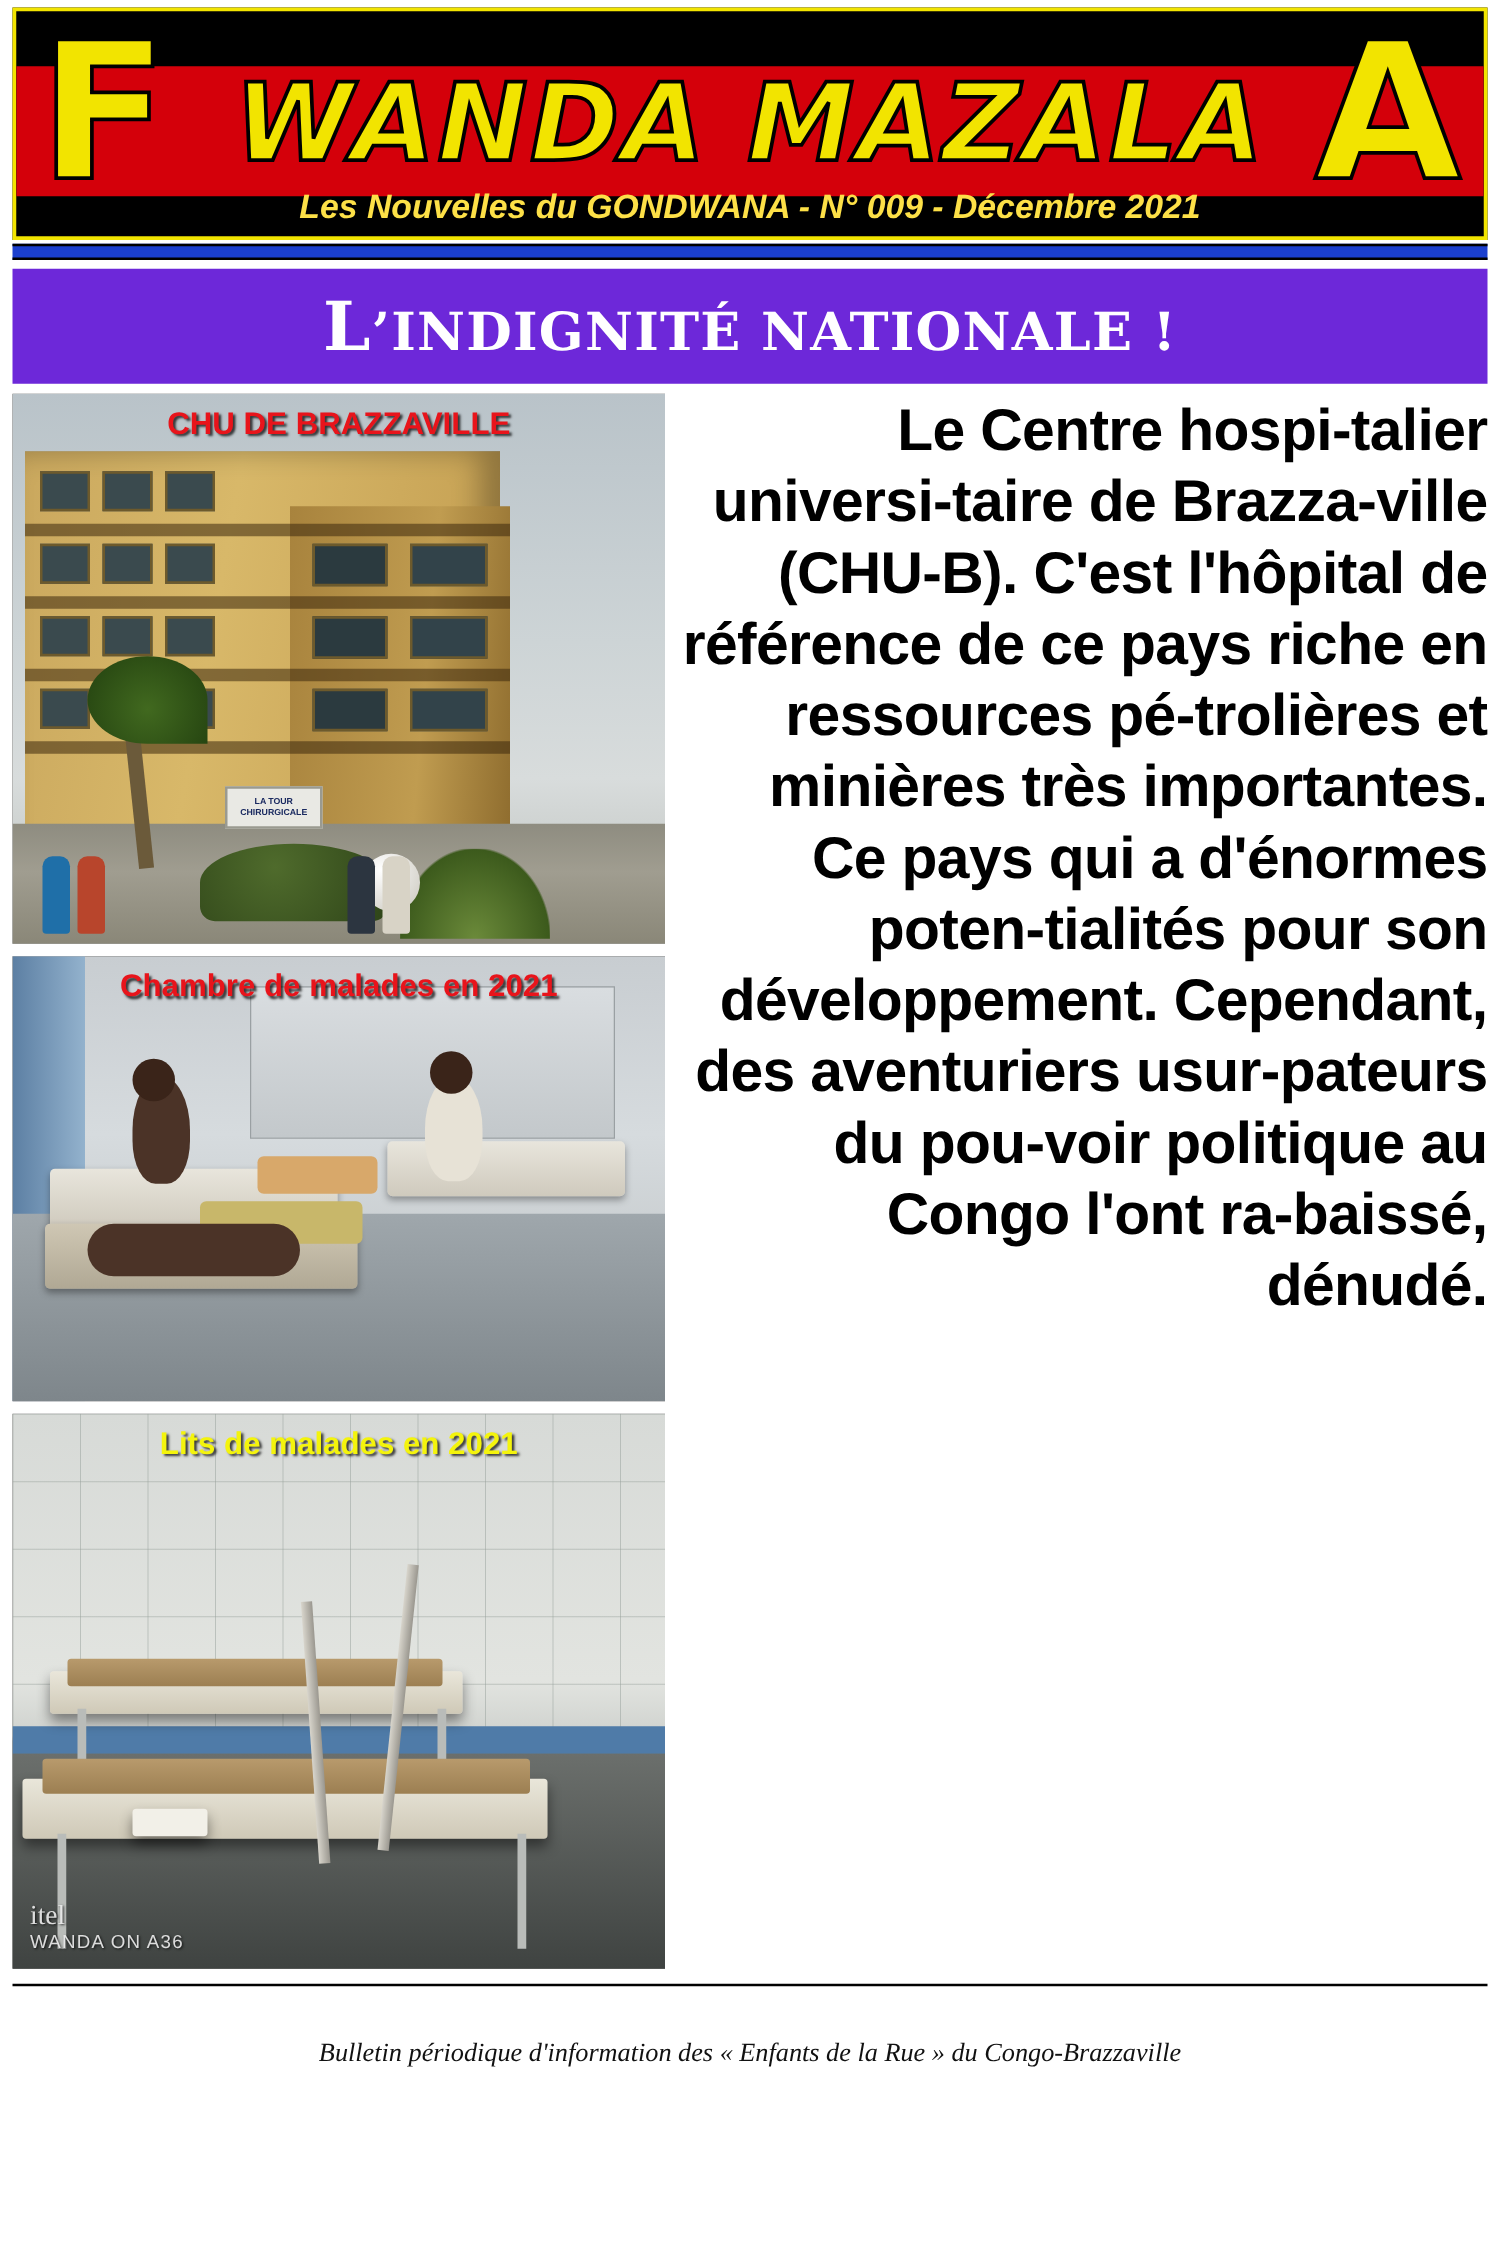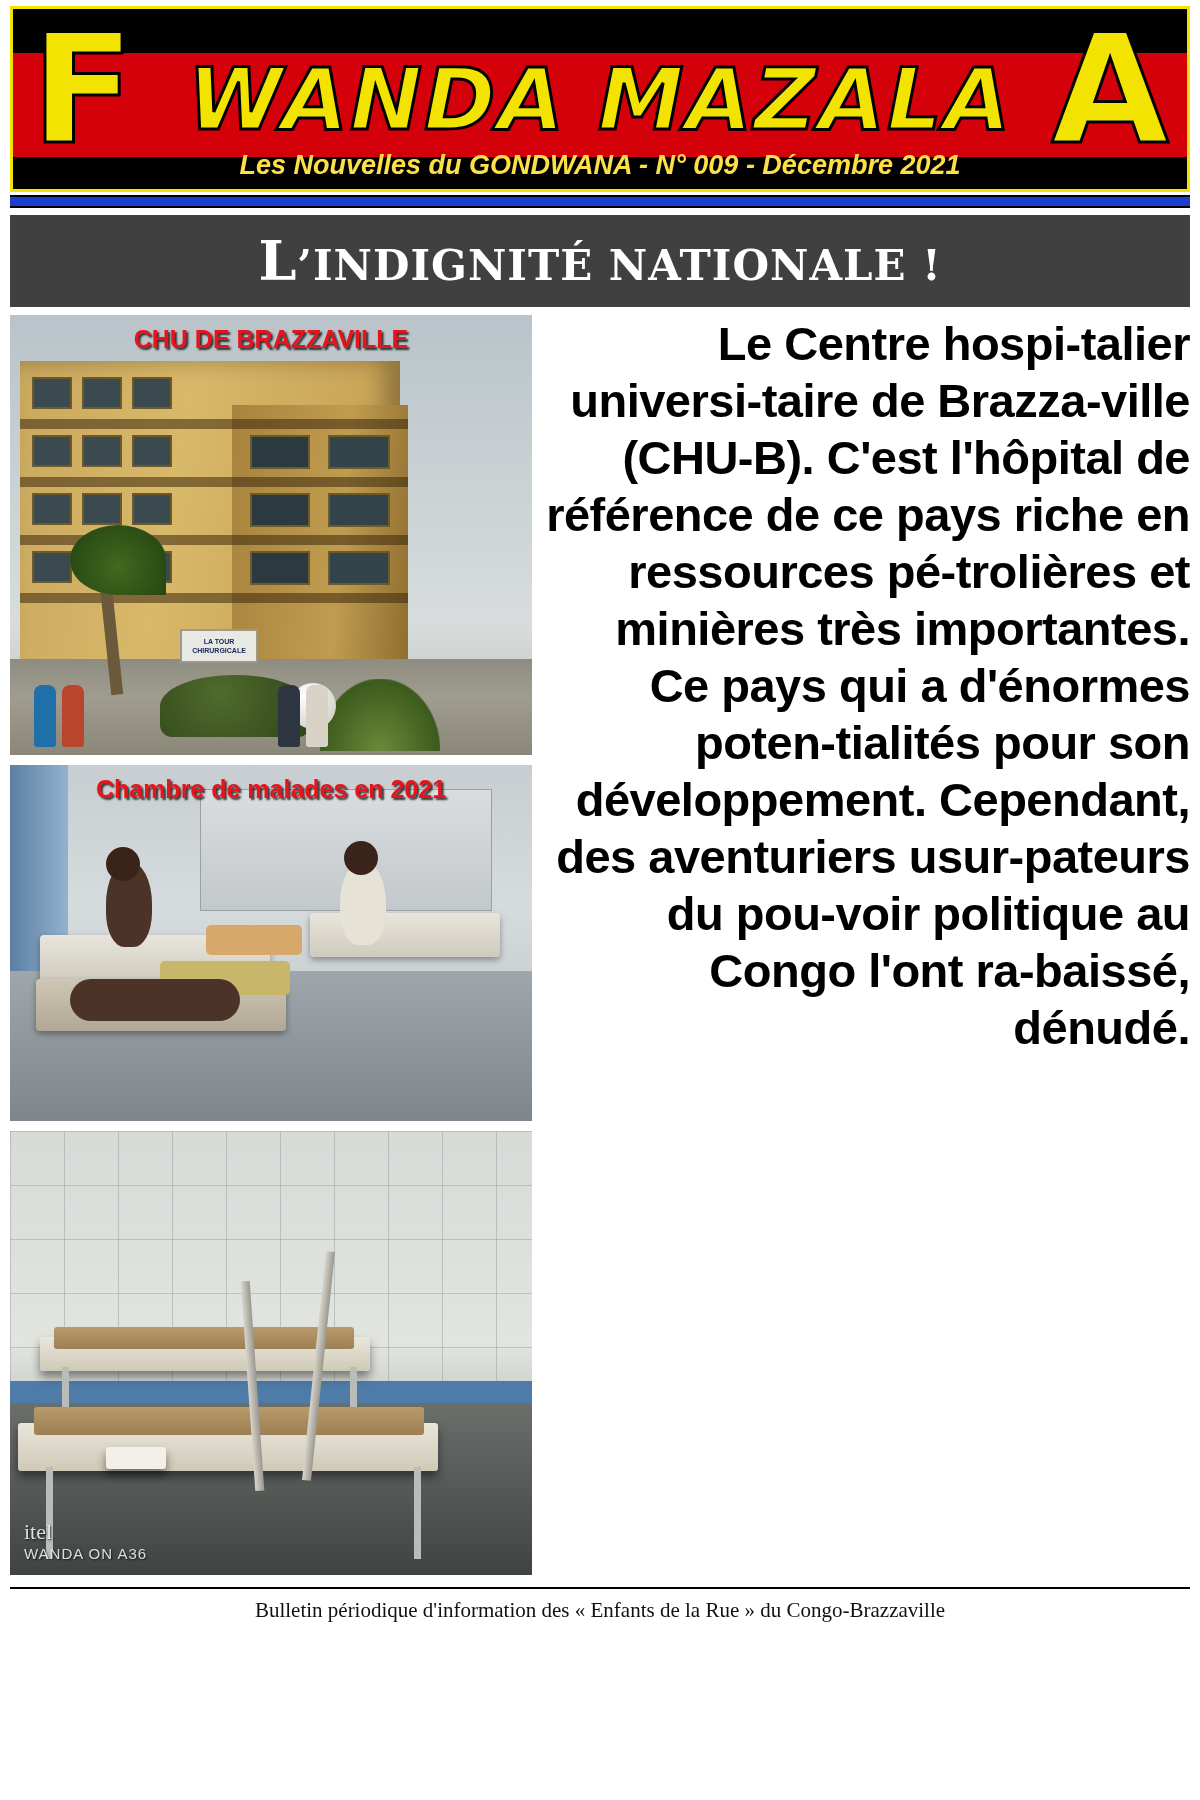--- a/index.html
+++ b/index.html
@@ -119,21 +119,21 @@
     margin: 3px 0 0 0;
     border-top: 2px solid #000;
     border-bottom: 2px solid #000;
   }
 
   
   .headline-bar {
     width: 1180px;
     height: 92px;
     margin-top: 7px;
-    background: #404040;
+    background: #6d28d9;
     display: flex;
     align-items: center;
     justify-content: center;
   }
   .headline-text {
     font-family: "DejaVu Serif", serif;
     font-weight: bold;
     color: #ffffff;
     font-size: 54px;
     letter-spacing: 1px;
@@ -380,23 +380,25 @@
   .footer-rule {
     width: 1180px;
     height: 2px;
     background: #000;
     margin-top: 12px;
   }
   .footer {
     width: 1180px;
     text-align: center;
     font-family: "Liberation Serif", serif;
+    font-style: italic;
     font-size: 21px;
     color: #111;
     padding-top: 9px;
+    margin-top: 32px;
   }
 </style>
 </head>
 <body>
 
 <div class="page">
 
   <div class="masthead">
     <div class="mast-redband"></div>
     <div class="mast-bigF">F</div>
@@ -487,20 +489,21 @@
         <div class="mattress" style="left:24px;top:276px;width:390px;height:28px"></div>
         <div class="leg" style="left:36px;top:336px;height:92px"></div>
         <div class="leg" style="left:404px;top:336px;height:92px"></div>
         <div class="pole" style="left:304px;top:120px;height:230px;transform:rotate(6deg)"></div>
         <div class="pole" style="left:238px;top:150px;height:210px;transform:rotate(-4deg)"></div>
         <div class="bedframe" style="left:96px;top:316px;width:60px;height:22px;background:#f2f0e8"></div>
         <div class="watermark">
           <span>itel</span>
           <small>WANDA ON A36</small>
         </div>
+        <div class="photo-cap cap-yellow">Lits de malades en 2021</div>
       </div>
 
     </div>
 
     <div class="col-right">
       <div class="article">Le Centre hospi-talier universi-taire de Brazza-ville (CHU-B). C'est l'hôpital de référence de ce pays riche en ressources pé-trolières et minières très importantes. Ce pays qui a d'énormes poten-tialités pour son développement. Cependant, des aventuriers usur-pateurs du pou-voir politique au Congo l'ont ra-baissé, dénudé.</div>
     </div>
 
   </div>
 

